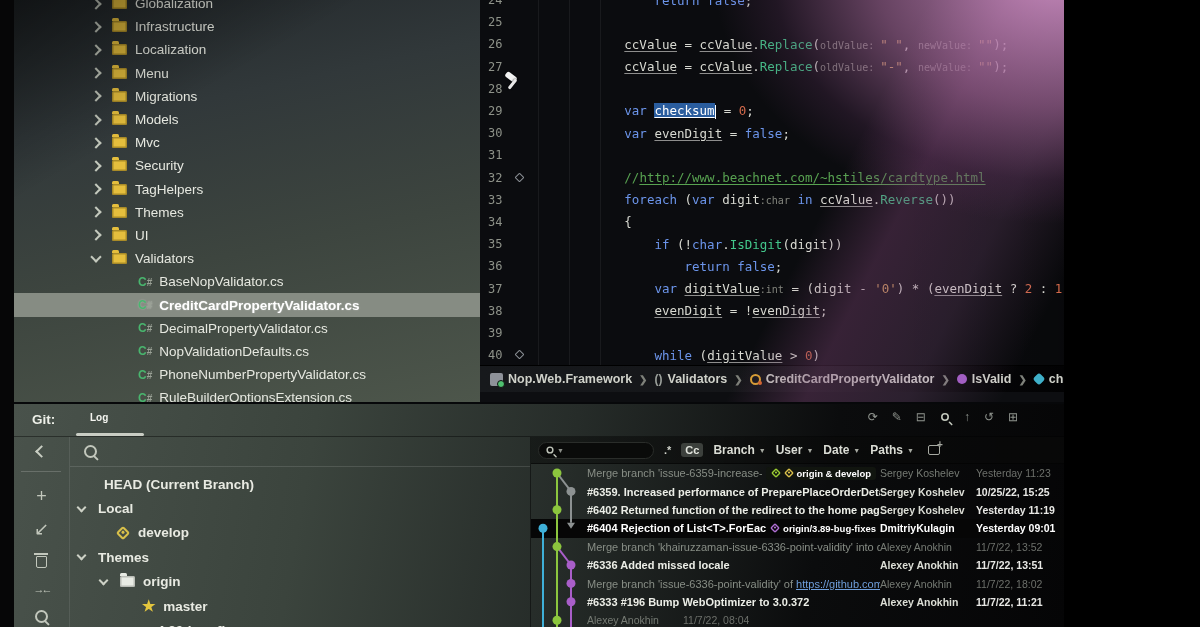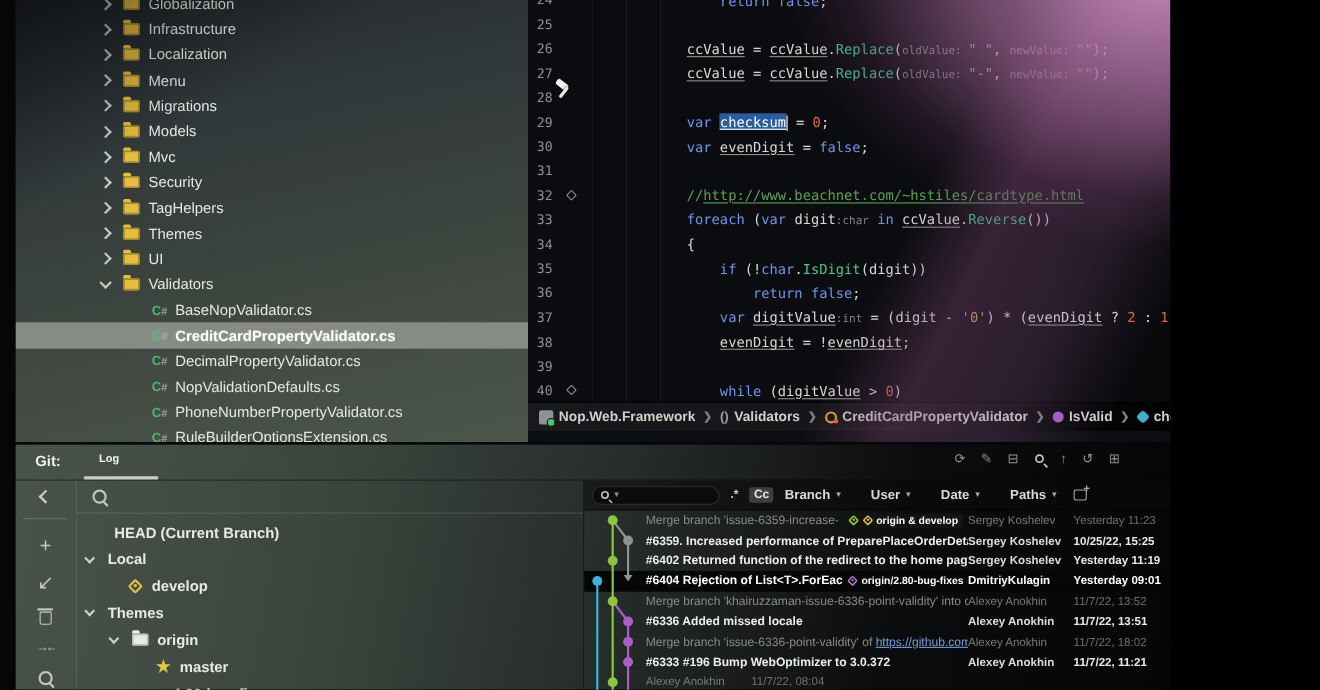--- a/index.html
+++ b/index.html
@@ -360,21 +360,21 @@
       </div>
 
       <div id="log">
         <div id="log-toolbar">
           <div id="log-search">
             <span class="mag"></span>
             <span class="dd">▼</span>
           </div>
           <span class="regex-lbl">.*</span>
           <span class="case-lbl">Cc</span>
-          <span id="log-filters" style="display:flex;gap:26px;">
+          <span id="log-filters" style="display:flex;gap:10px;">
               <span class="filter">
                 <span>Branch</span>
                 <span class="dd">▼</span>
               </span>
               <span class="filter">
                 <span>User</span>
                 <span class="dd">▼</span>
               </span>
               <span class="filter">
                 <span>Date</span>
@@ -425,21 +425,21 @@
               </div>
               <div class="commit-row">
                 <span class="c-msg">#6402 Returned function of the redirect to the home page after installation</span>
                 <span class="c-author">Sergey Koshelev</span>
                 <span class="c-date">Yesterday 11:19</span>
               </div>
               <div class="commit-row selected">
                 <span class="c-msg">#6404 Rejection of List&lt;T&gt;.ForEach due to its incorrec</span>
                 <span class="c-badge">
                   <span class="tag-ic purple"></span>
-                  <span>origin/2.80-bug-fixes</span>
+                  <span>origin/3.89-bug-fixes</span>
                 </span>
                 <span class="c-author">DmitriyKulagin</span>
                 <span class="c-date">Yesterday 09:01</span>
               </div>
               <div class="commit-row merge">
                 <span class="c-msg">Merge branch 'khairuzzaman-issue-6336-point-validity' into develop</span>
                 <span class="c-author">Alexey Anokhin</span>
                 <span class="c-date">11/7/22, 13:52</span>
               </div>
               <div class="commit-row">

